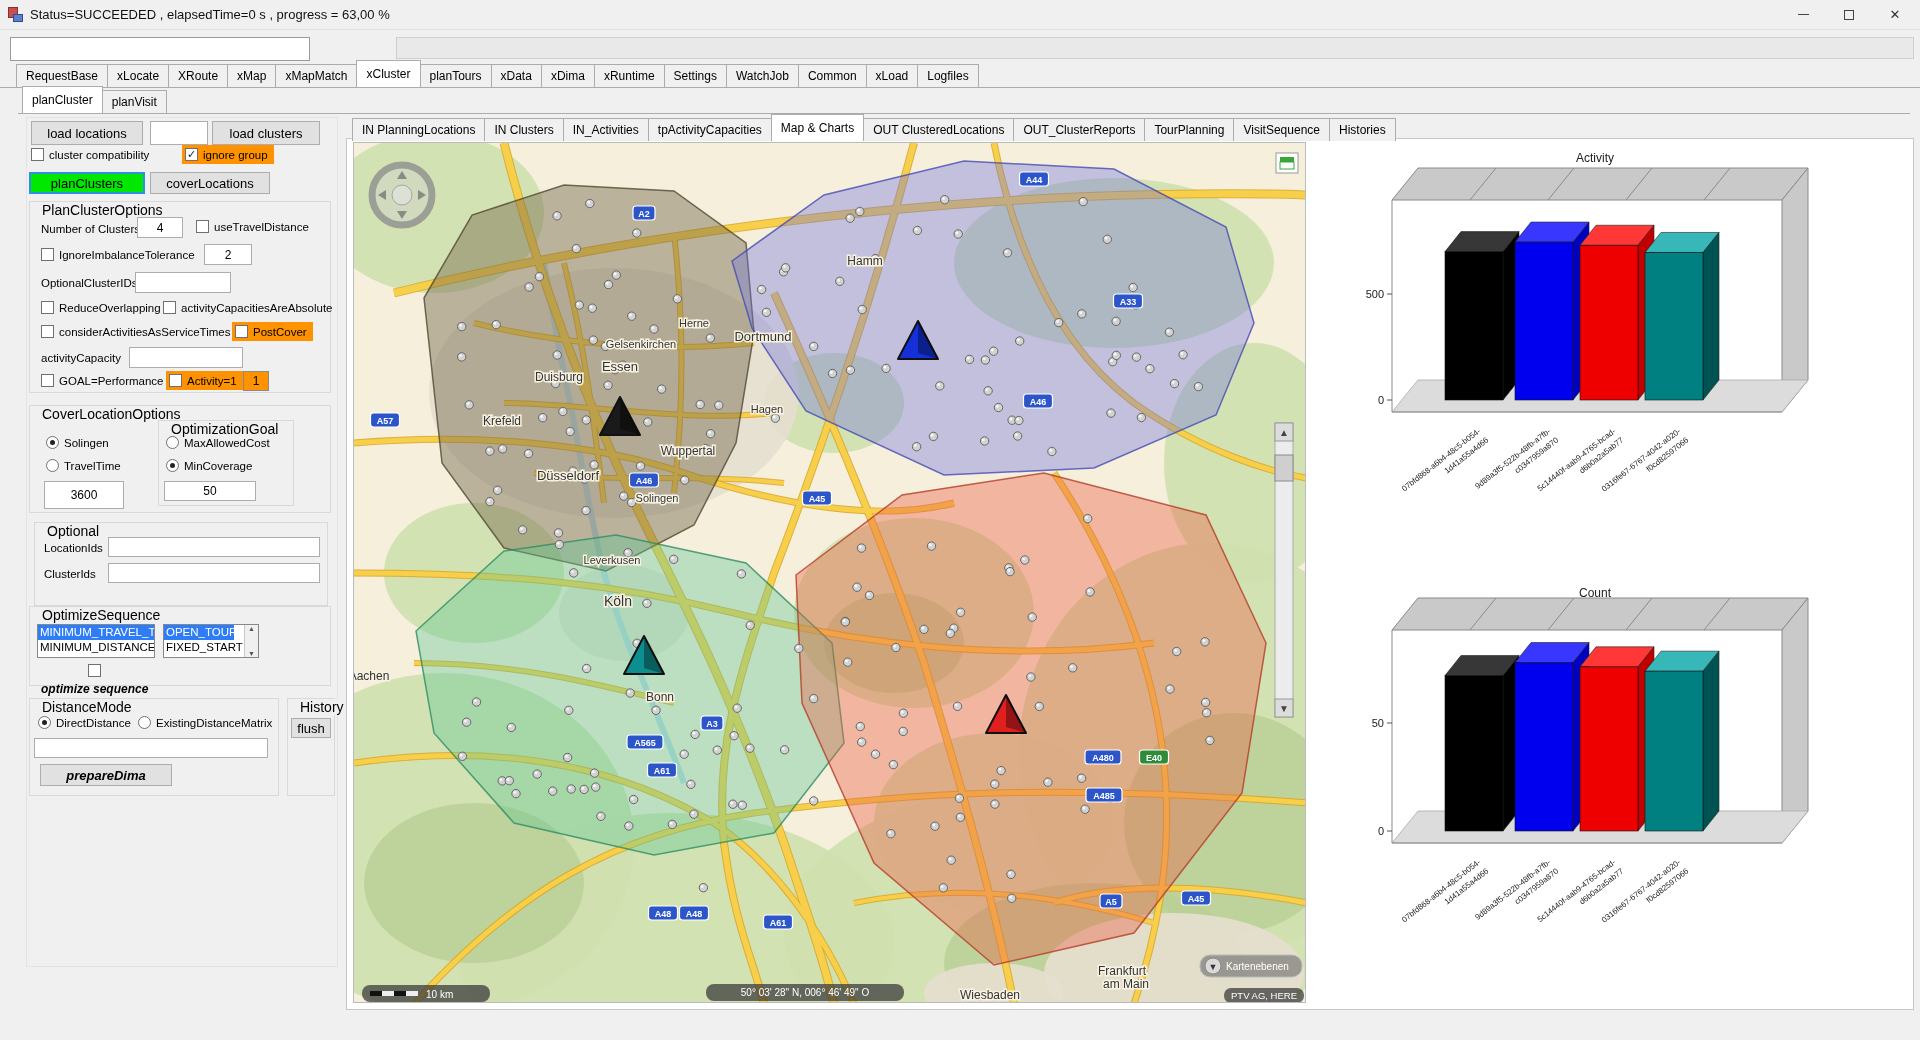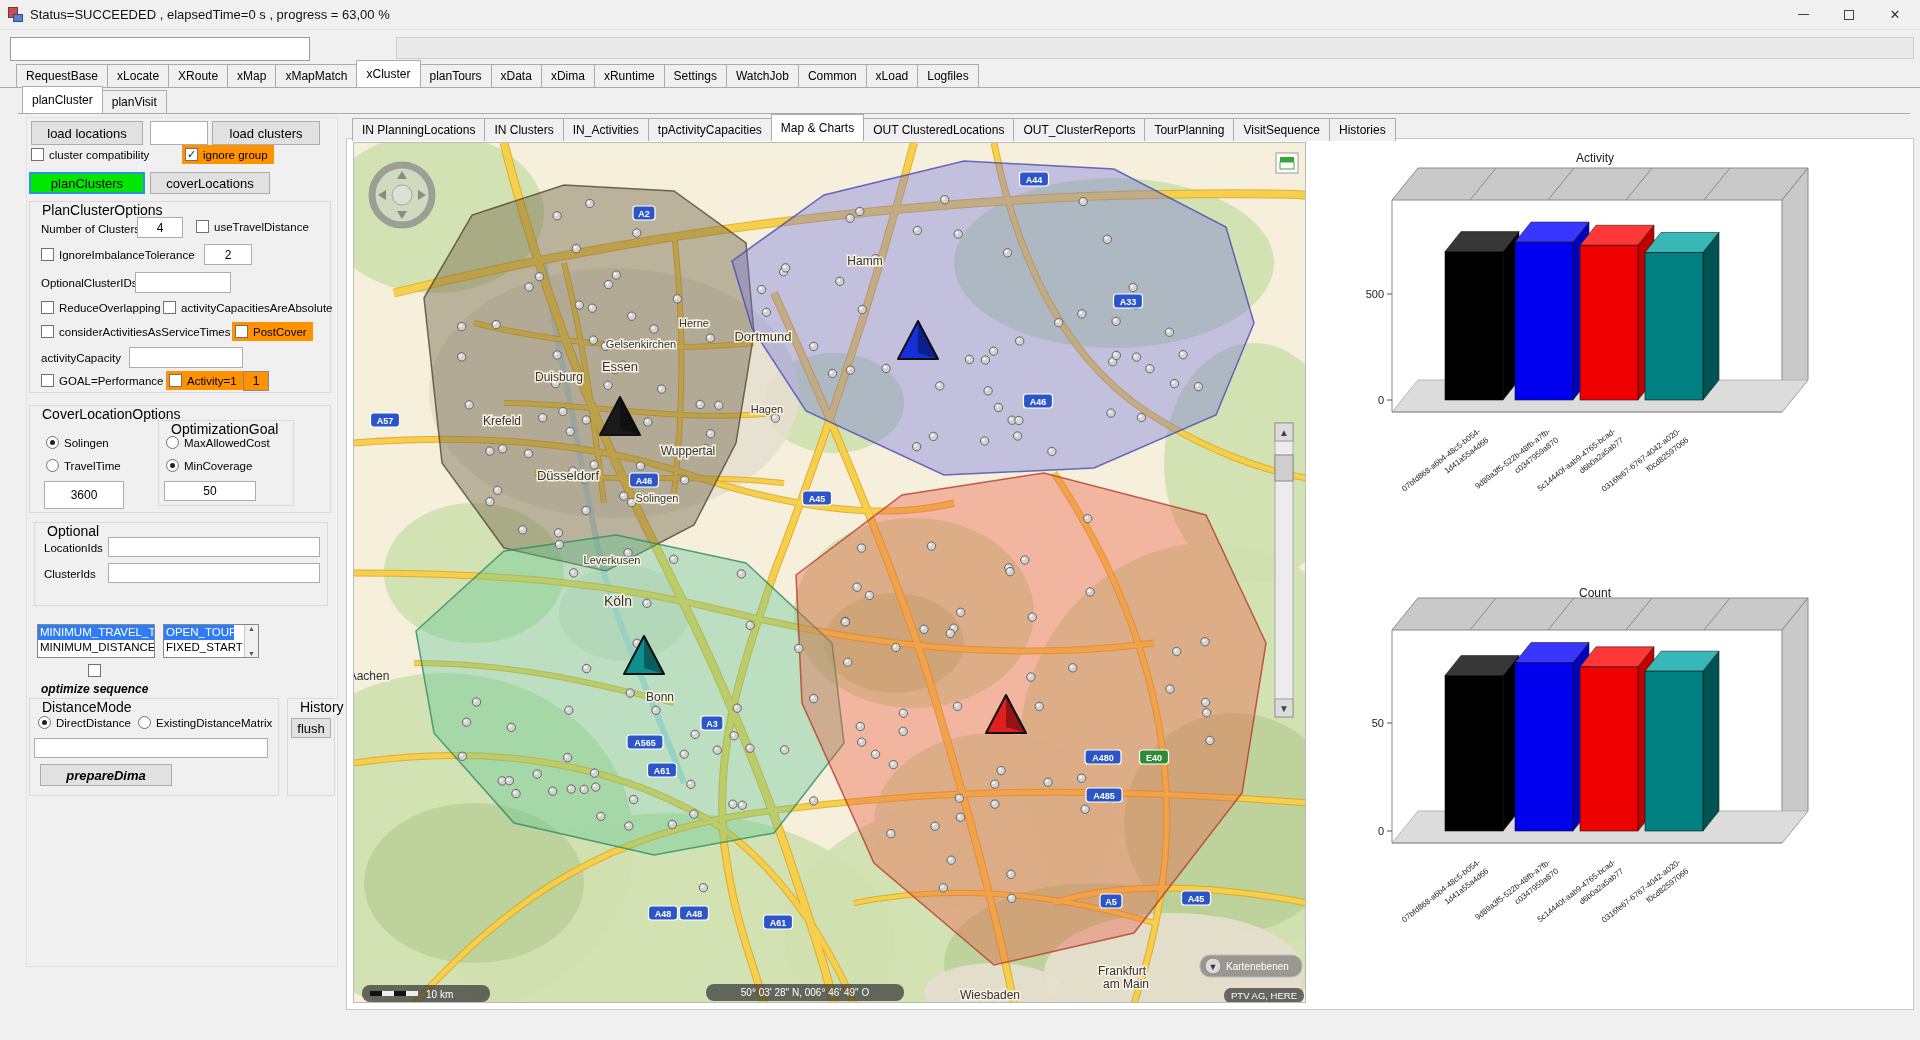--- a/index.html
+++ b/index.html
@@ -206,20 +206,23 @@
   <div class="txt center" style="left:164px; top:481px; width:92px; height:20px;">50</div>
 
   <div class="fs" style="left:34px; top:522px; width:294px; height:84px;">
     <span class="lg">Optional</span>
   </div>
   <div style="position:absolute; left:44px; top:542px; font-size:11.5px;">LocationIds</div>
   <div class="txt" style="left:108px; top:537px; width:212px; height:20px;"></div>
   <div style="position:absolute; left:44px; top:568px; font-size:11.5px;">ClusterIds</div>
   <div class="txt" style="left:108px; top:563px; width:212px; height:20px;"></div>
 
+  <div class="fs" style="left:29px; top:606px; width:302px; height:80px;">
+    <span class="lg">OptimizeSequence</span>
+  </div>
   <div class="listbox" id="seq-list-1" style="left:37px; top:624px; width:118px; height:34px;">
       <div class="item sel">MINIMUM_TRAVEL_TI</div>
       <div class="item">MINIMUM_DISTANCE</div>
     </div>
   <div class="listbox" id="seq-list-2" style="left:163px; top:624px; width:96px; height:34px; padding-right:24px;">
     <div class="scrollcol">
         <span>▲</span>
         <span>▼</span>
       </div>
   <div class="item sel">OPEN_TOUR</div>

